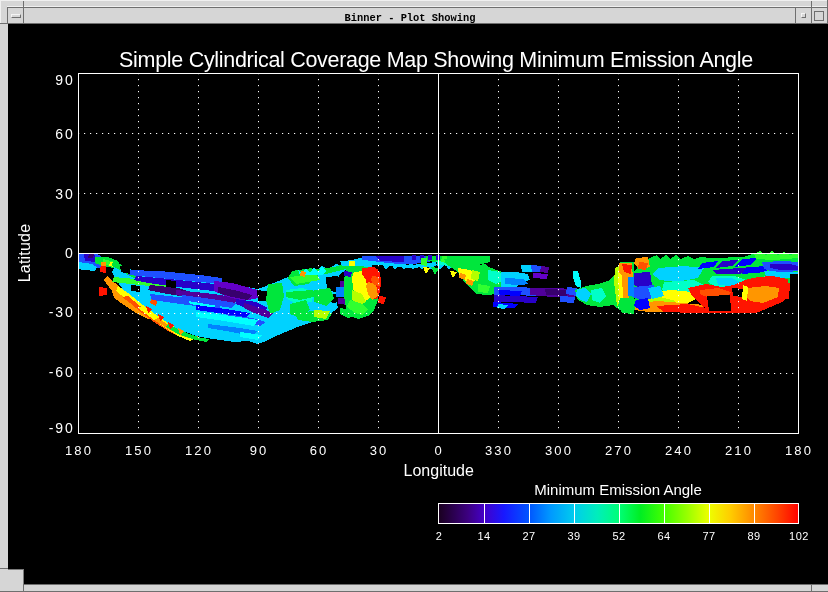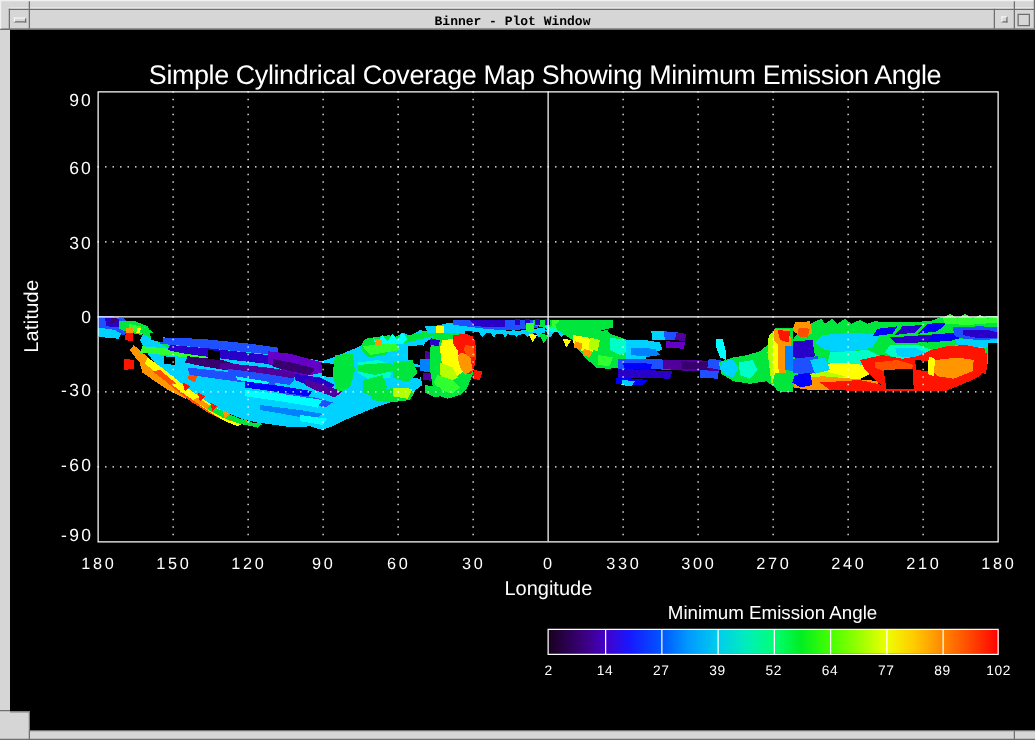--- a/index.html
+++ b/index.html
@@ -277,16 +277,16 @@
 <div class="ln" style="left:7px;top:7px;width:1px;height:16px;"></div>
 <div class="ln" style="left:795px;top:7px;width:1px;height:16px;"></div>
 <div class="hl" style="left:0;top:0;width:828px;height:1px;"></div>
 <div class="hl" style="left:0;top:0;width:1px;height:23px;"></div>
 <div class="ln" style="left:827px;top:0;width:1px;height:23px;"></div>
 <div class="ln" style="left:0;top:591px;width:828px;height:1px;"></div>
 <div class="ln" style="left:24px;top:584px;width:804px;height:1px;"></div>
 <div class="ln" style="left:0;top:568px;width:8px;height:1px;"></div>
 <div class="ln" style="left:23px;top:584px;width:1px;height:8px;"></div>
 <div class="ln" style="left:811px;top:584px;width:1px;height:8px;"></div>
-<div style="position:absolute;left:0;top:14px;width:820px;text-align:center;font-family:'Liberation Mono',monospace;font-size:10.4px;line-height:9px;font-weight:bold;color:#000;">Binner - Plot Window</div>
+<div style="position:absolute;left:0;top:14px;width:820px;text-align:center;font-family:'Liberation Mono',monospace;font-size:10.4px;line-height:9px;font-weight:bold;color:#000;">Binner - Plot Showing</div>
 <div style="position:absolute;left:11px;top:14px;width:10px;height:4px;background:#d6d6d6;border-top:1px solid #f4f4f4;border-left:1px solid #f4f4f4;border-right:1px solid #6e6e6e;border-bottom:1px solid #6e6e6e;box-sizing:border-box;"></div>
 <div style="position:absolute;left:801px;top:13px;width:5px;height:5px;background:#d6d6d6;border-top:1px solid #f4f4f4;border-left:1px solid #f4f4f4;border-right:1px solid #6e6e6e;border-bottom:1px solid #6e6e6e;box-sizing:border-box;"></div>
 <div style="position:absolute;left:814px;top:11px;width:10px;height:10px;border:1px solid #6e6e6e;box-sizing:border-box;"></div>
 
 </body></html>

